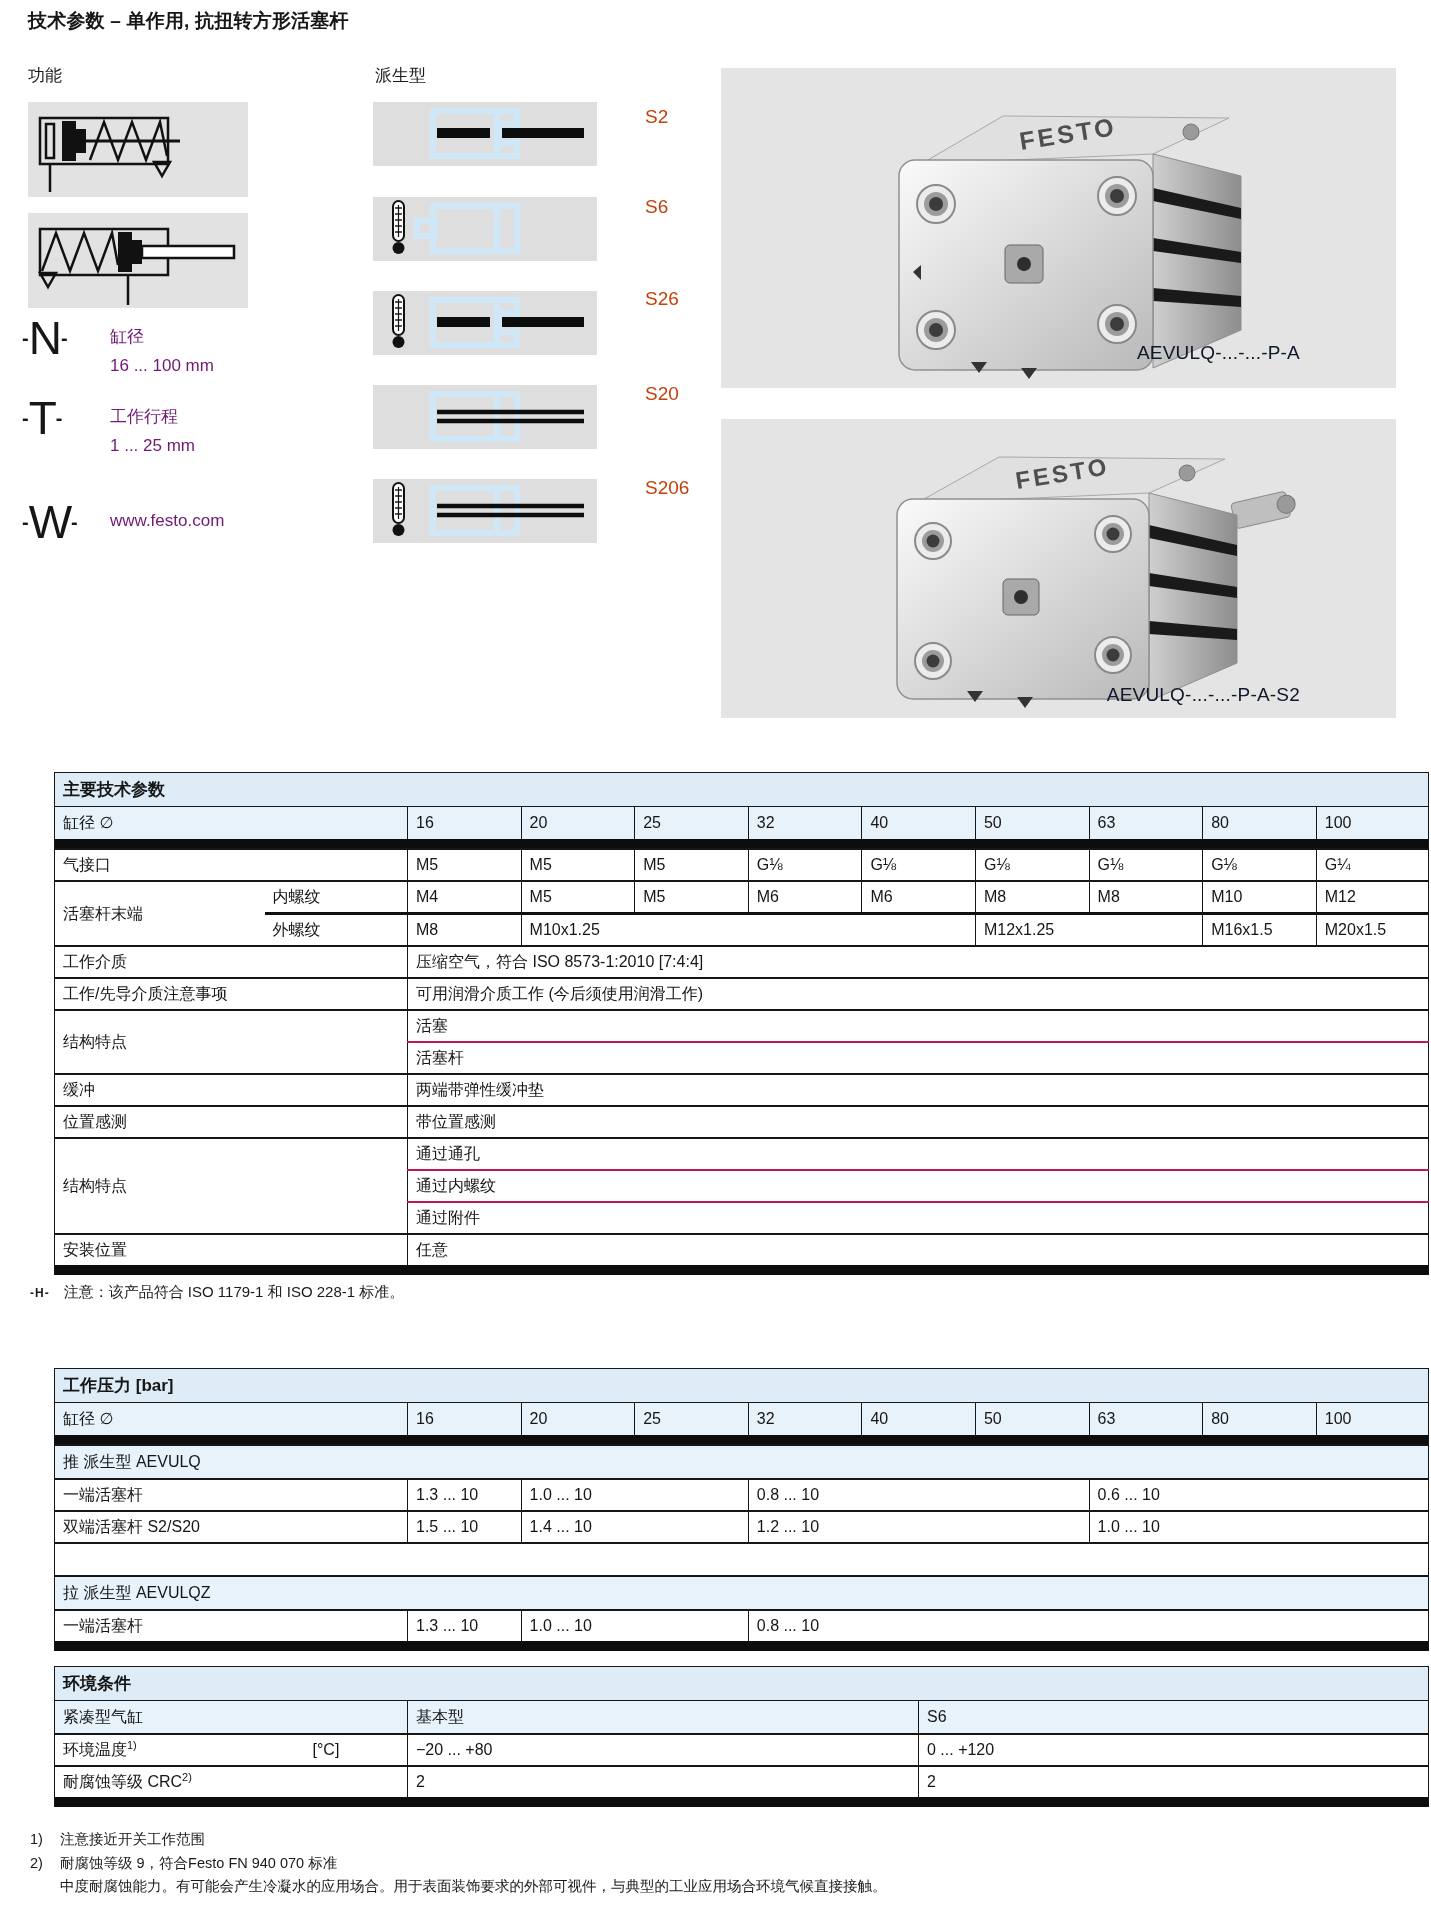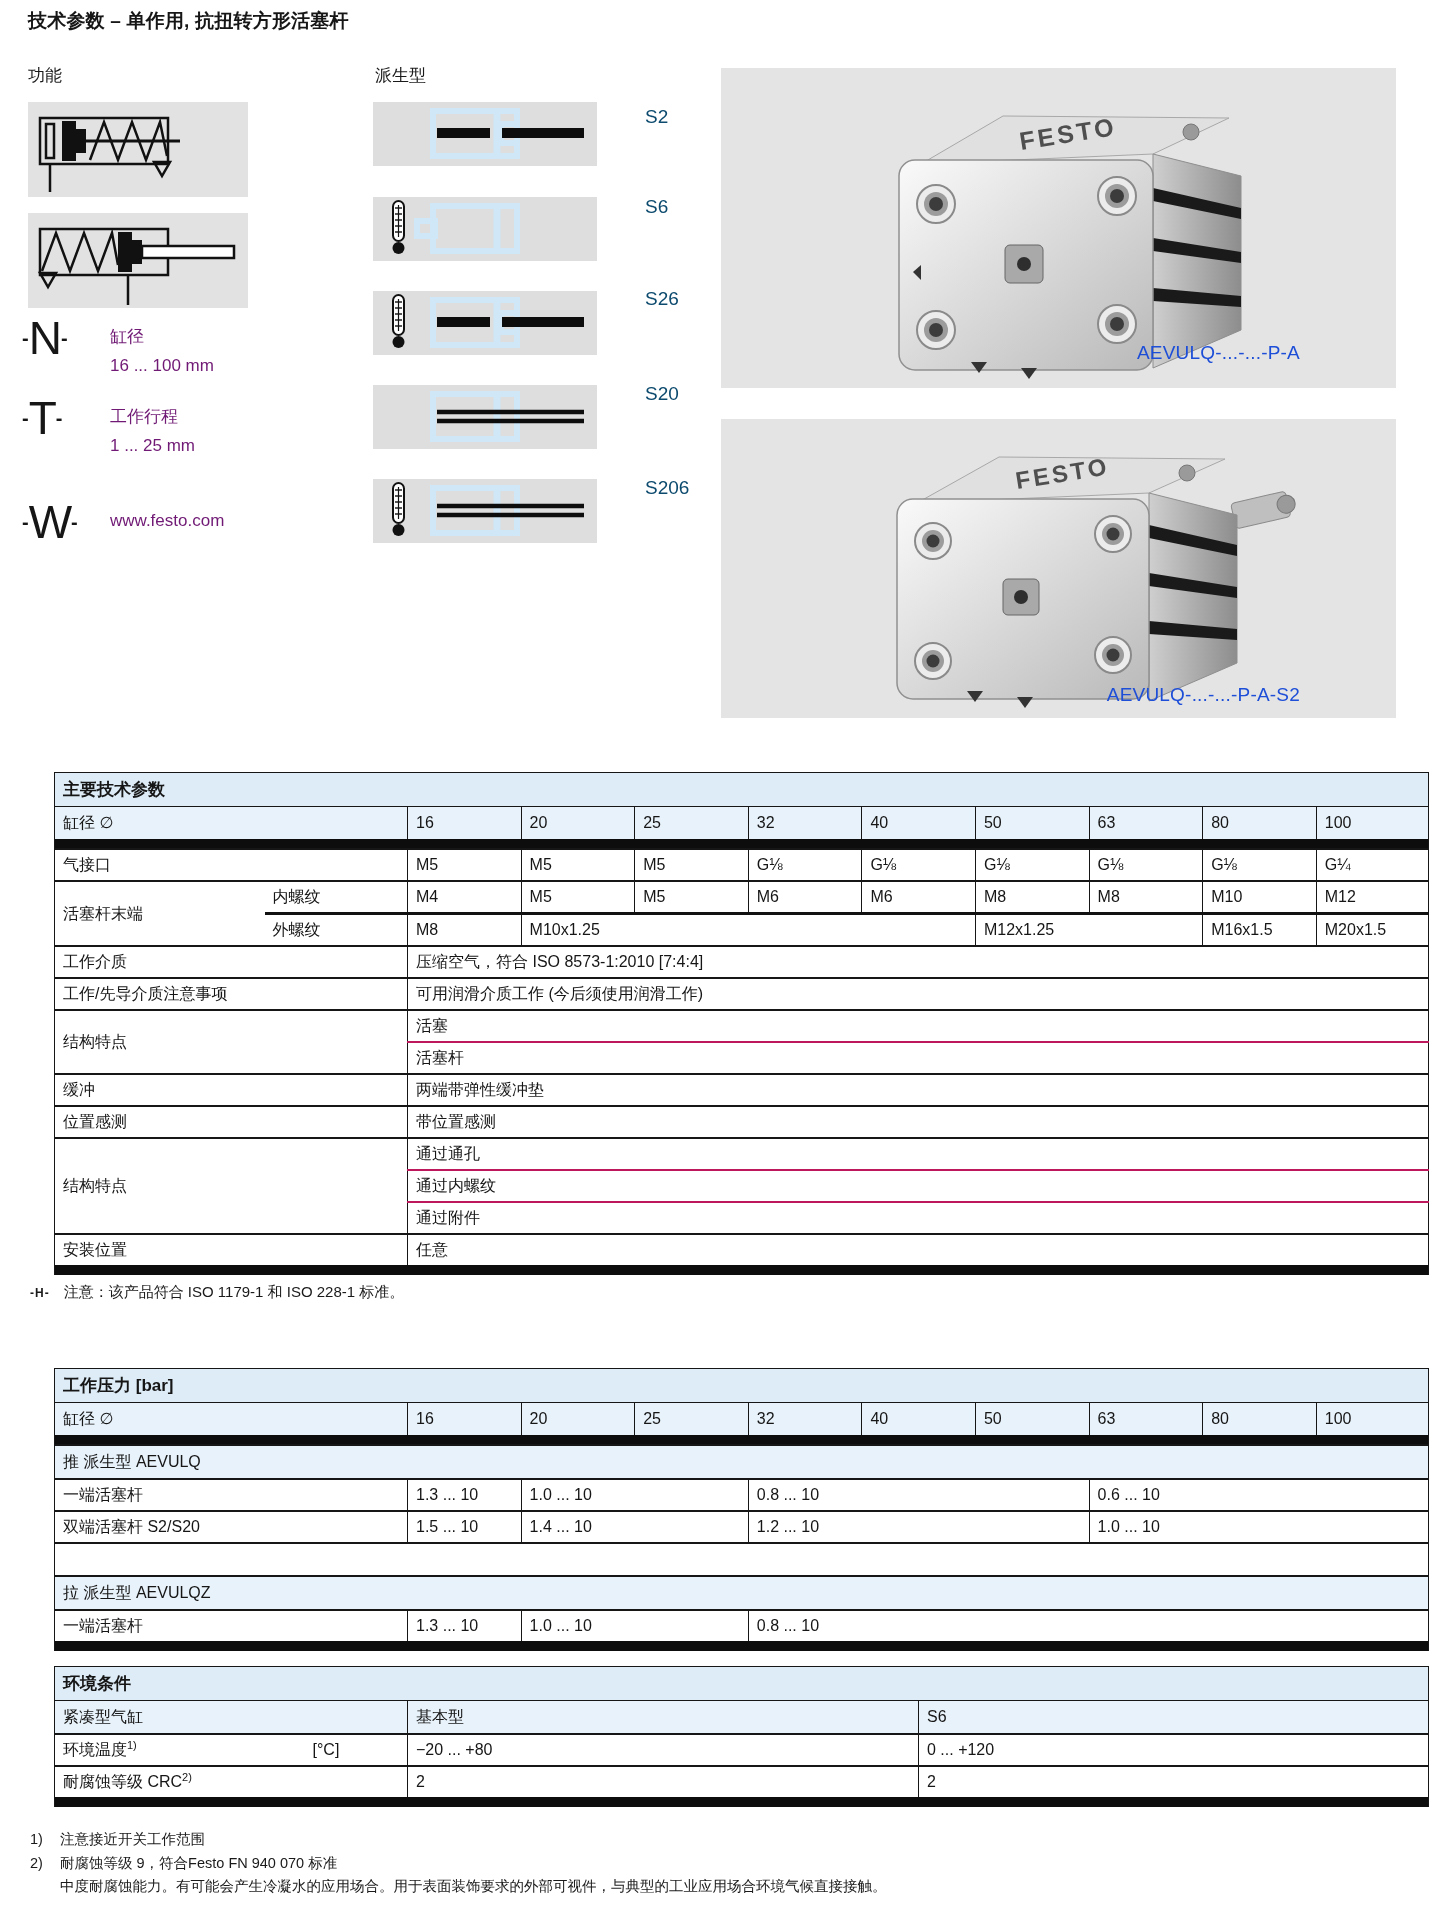--- a/index.html
+++ b/index.html
@@ -7,31 +7,31 @@
   .page { position:relative; width:1431px; height:1919px; background:#fff; overflow:hidden; }
 
   .page-title { position:absolute; left:28px; top:8px; font-size:19px; font-weight:600; letter-spacing:0.2px; }
 
   .sec-label { position:absolute; font-size:17px; color:#1a1a1a; }
   .func-box { position:absolute; left:28px; width:220px; height:95px; background:#e2e2e2; }
   .func-box svg { width:100%; height:100%; }
 
   .variant-box { position:absolute; left:373px; width:224px; height:64px; background:#dedede; }
   .variant-box svg { width:100%; height:100%; }
-  .variant-label { position:absolute; left:645px; font-size:19px; color:#0c4a6e; }
+  .variant-label { position:absolute; left:645px; font-size:19px; color:#c2410c; }
 
   .feature { position:absolute; left:22px; display:flex; align-items:flex-start; }
   .feature-code { display:flex; align-items:center; width:88px; }
   .feature-code .dash { font-size:20px; font-weight:700; line-height:40px; }
   .feature-code .ltr { font-size:46px; font-weight:400; line-height:44px; letter-spacing:-1px; }
   .feature-text { padding-top:6px; font-size:17px; line-height:29px; color:#701a75; }
 
   .photo { position:absolute; left:721px; width:675px; background:#e4e4e4; }
   .photo svg { width:100%; height:100%; display:block; }
-  .photo-caption { position:absolute; right:96px; font-size:19px; color:#1d4ed8; letter-spacing:0.2px; }
+  .photo-caption { position:absolute; right:96px; font-size:19px; color:#0f172a; letter-spacing:0.2px; }
 
   .tblwrap { position:absolute; left:30px; width:1375px;margin-left:24px; }
   table.tbl { width:1375px; border-collapse:collapse; table-layout:fixed;
               border-left:1.5px solid #161616; border-right:1.5px solid #161616; border-top:1.5px solid #161616; }
   table.tbl td { font-size:16px; line-height:23px; padding:3px 8px 4px 8px; vertical-align:middle;
                  overflow:hidden; white-space:nowrap; }
   tr.t-title td { background:#ddecf7; font-size:17px; font-weight:700; padding-top:5px; padding-bottom:5px; }
   tr.t-head td { background:#e8f2fa; border-top:1.5px solid #161616; padding-top:4px; padding-bottom:5px; }
   tr.bar td { height:10px; background:#0d0d0d; padding:0; line-height:0; }
   tr.sect td { background:#e8f2fa; border-top:2px solid #161616; padding-top:4px; padding-bottom:5px; }

